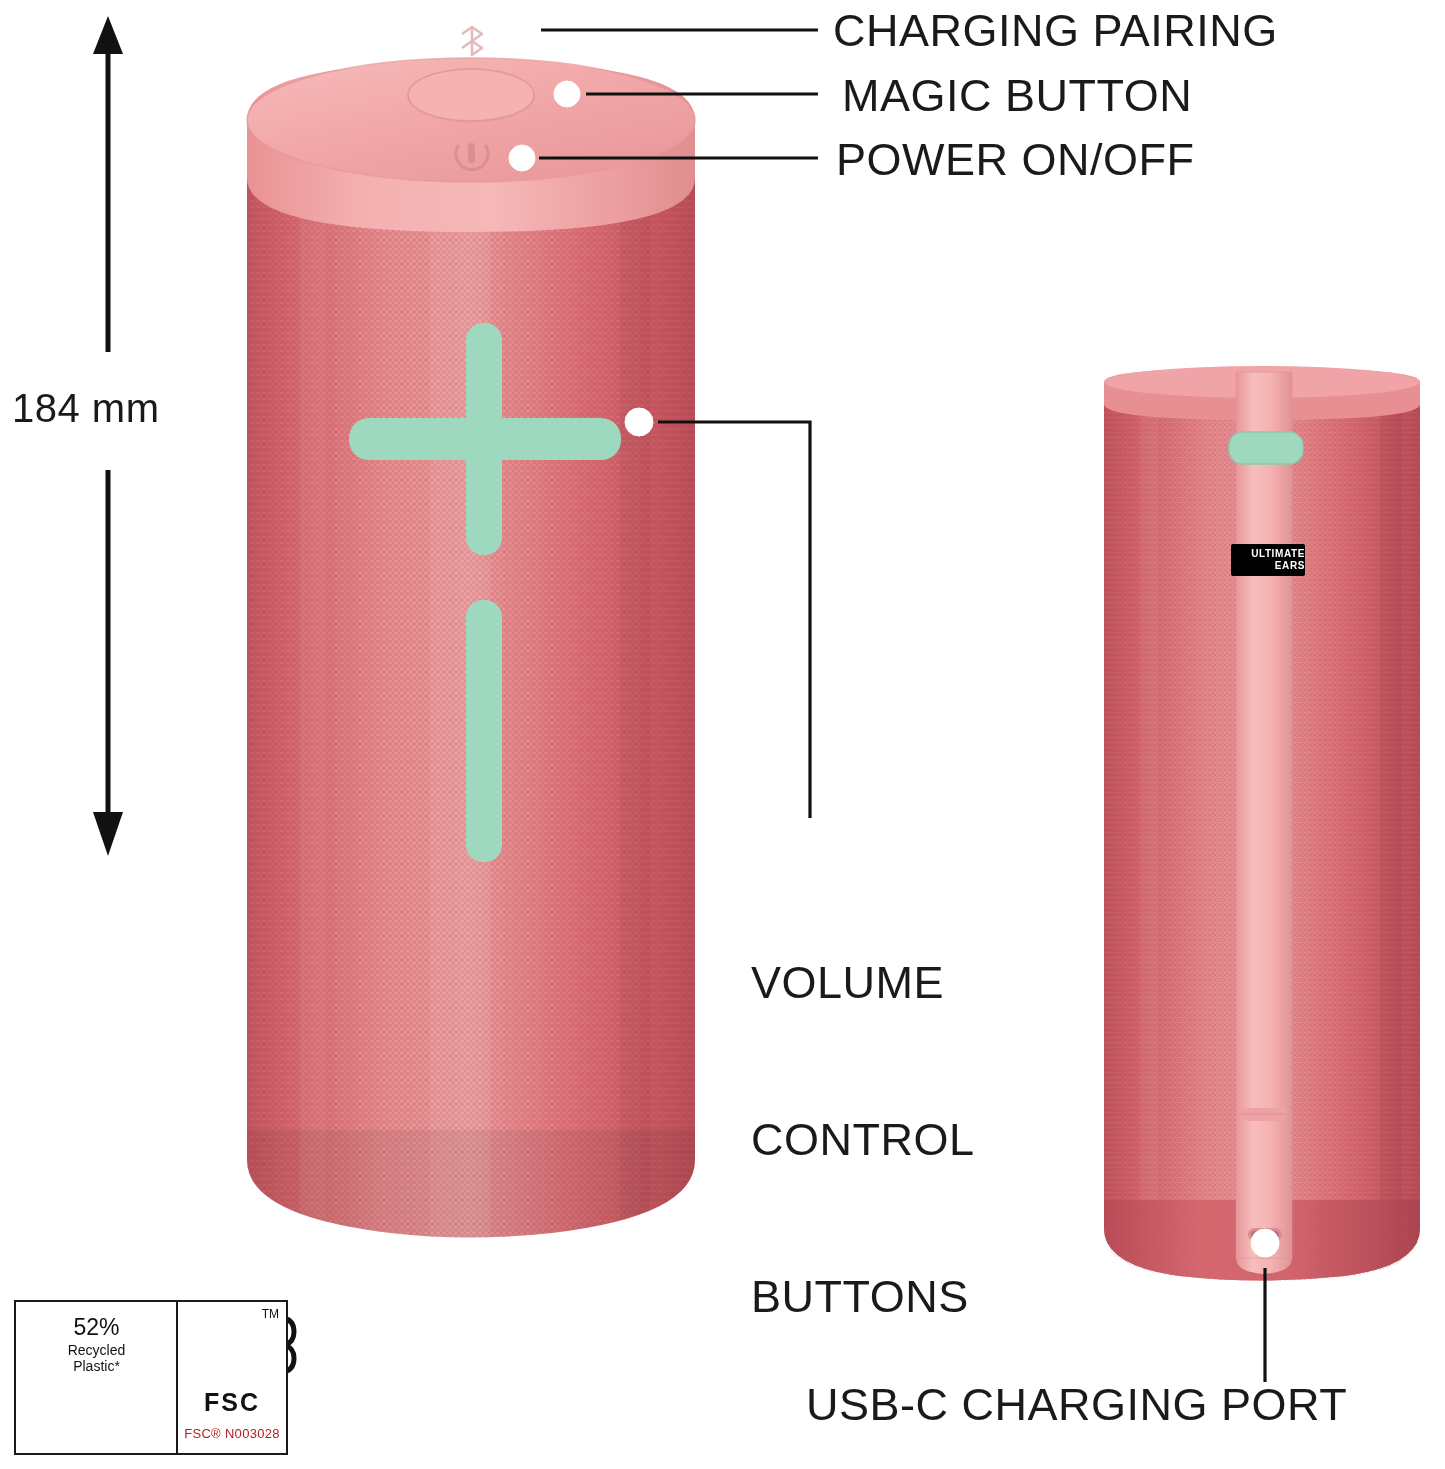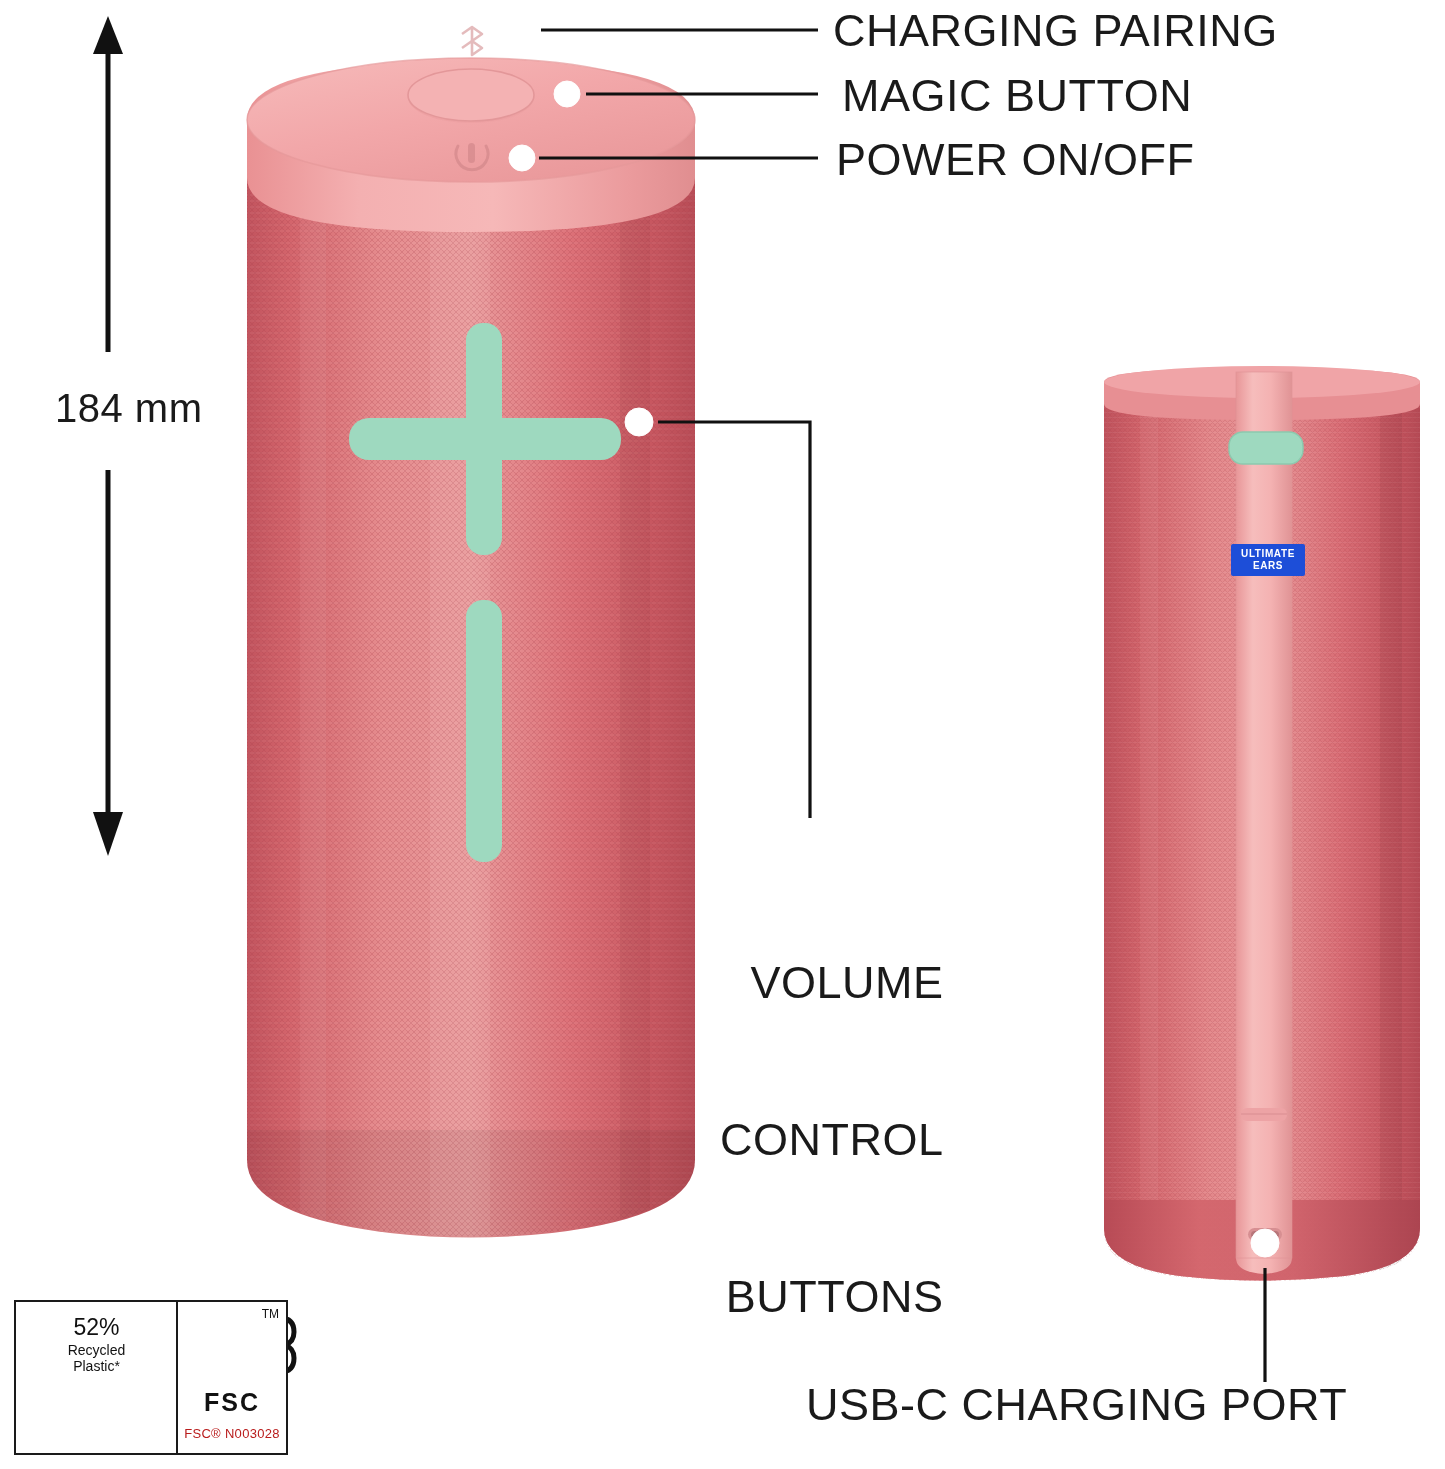--- a/index.html
+++ b/index.html
@@ -29,21 +29,20 @@
     white-space: pre;
     line-height: 1.14;
   }
   .callout-lg { font-size: 45px; }
   .dim-label {
     position: absolute;
     font-size: 40px;
     color: #1a1a1a;
     font-family: "Liberation Sans", sans-serif;
     letter-spacing: 0.5px;
-    margin-left: 43px;
   }
   .multiline {
     line-height: 1.16;
   }
   .badge-box {
     position: absolute;
     border: 2px solid #1a1a1a;
     background: #ffffff;
     box-sizing: border-box;
   }
@@ -95,24 +94,24 @@
     left: 0; right: 0;
     bottom: 12px;
     text-align: center;
     font-size: 13px;
     color: #b91c1c;
     font-family: "Liberation Sans", sans-serif;
     letter-spacing: 0.3px;
   }
   .ue-badge {
     position: absolute;
-    background: #1d4ed8;
+    background: #000000;
     display: flex;
     flex-direction: column;
-    align-items: center;
+    align-items: flex-end;
     justify-content: center;
     border-radius: 2px;
   }
   .ue-badge span {
     color: #ffffff;
     font-size: 10px;
     font-weight: 700;
     letter-spacing: 0.6px;
     line-height: 1.25;
     font-family: "Liberation Sans", sans-serif;
@@ -301,21 +300,21 @@
       <path d="M94 1426 q12 -4 10 -16 q-2 -10 -13 -11 q-11 -1 -14 9" fill="none" stroke="#111111" stroke-width="5" stroke-linecap="round"></path>
     </g>
   </svg>
 
   <div class="callout callout-lg" style="left:833px; top:5px;">CHARGING PAIRING</div>
 
   <div class="callout callout-lg" style="left:842px; top:70px;">MAGIC BUTTON</div>
 
   <div class="callout callout-lg" style="left:836px; top:134px;">POWER ON/OFF</div>
 
-  <div class="callout callout-lg multiline" style="left:720px; top:853px;text-align:right;">
+  <div class="callout callout-lg multiline" style="left:751px; top:853px;">
     <div>VOLUME</div>
     <div>CONTROL</div>
     <div>BUTTONS</div>
   </div>
 
   <div class="callout callout-lg" style="left:806px; top:1379px;">USB-C CHARGING PORT</div>
 
   <div class="dim-label" style="left:12px; top:386px;">184 mm</div>
 
   <div class="badge-box recycled-box">

